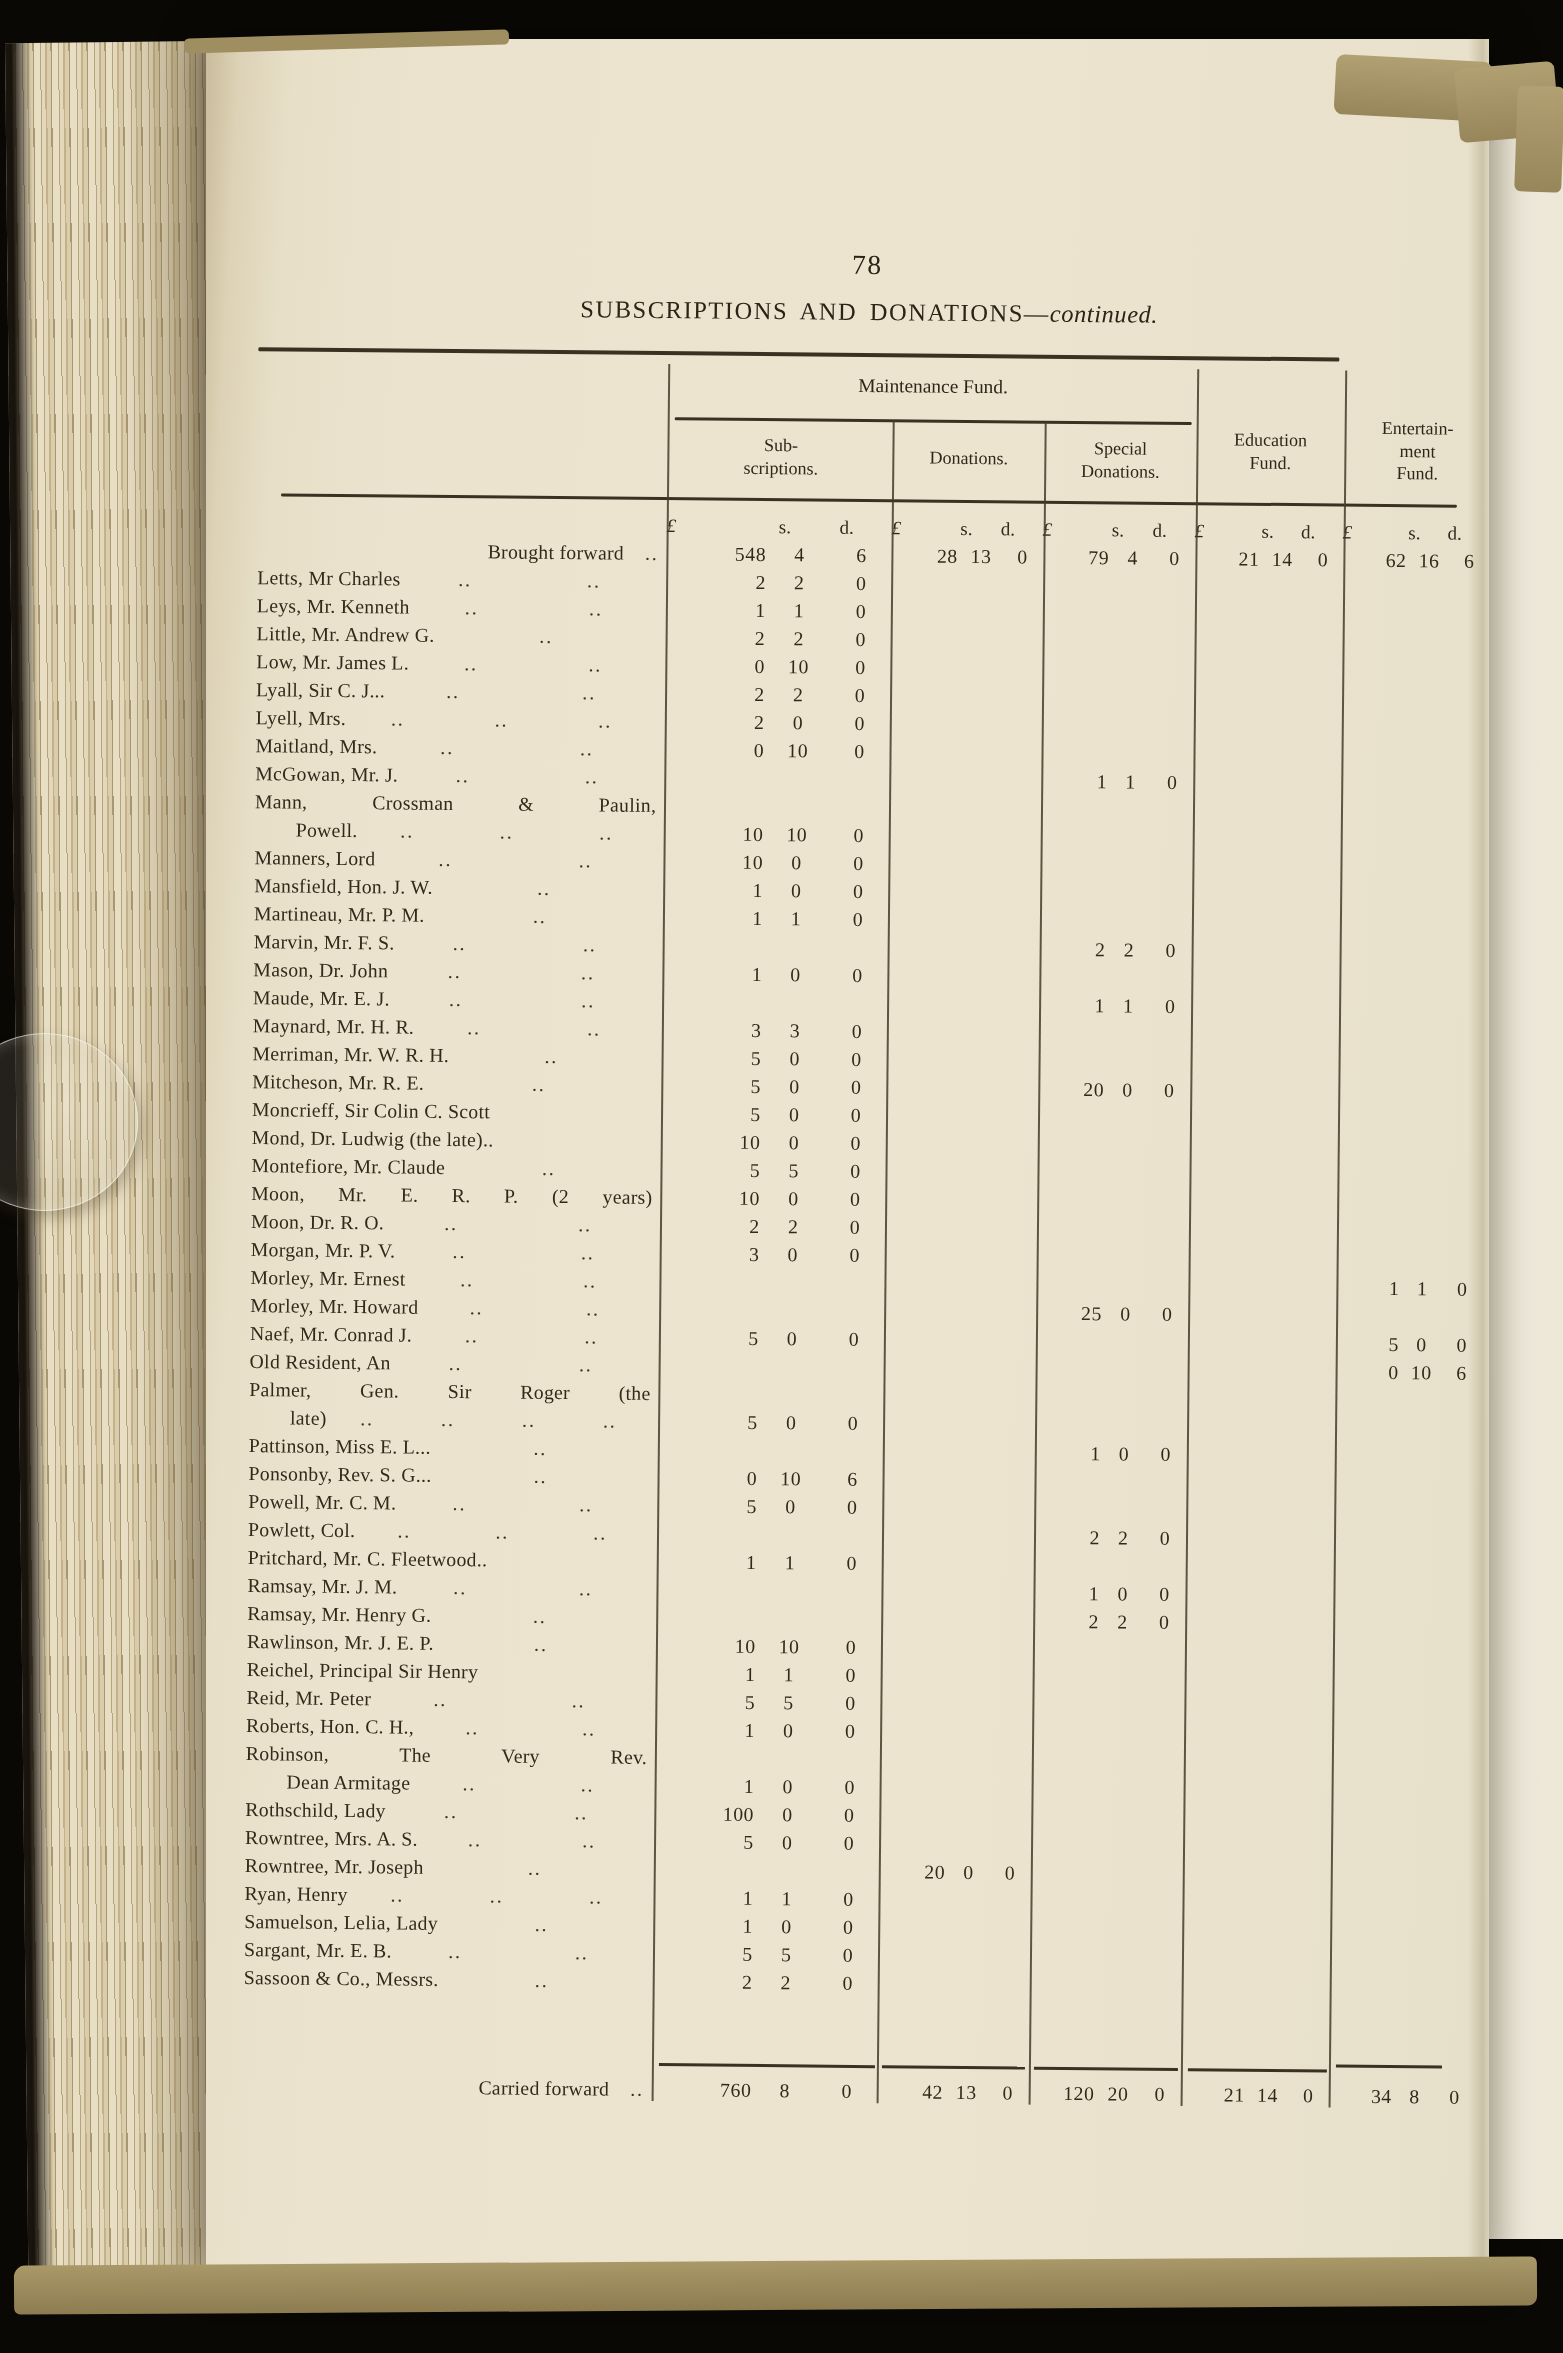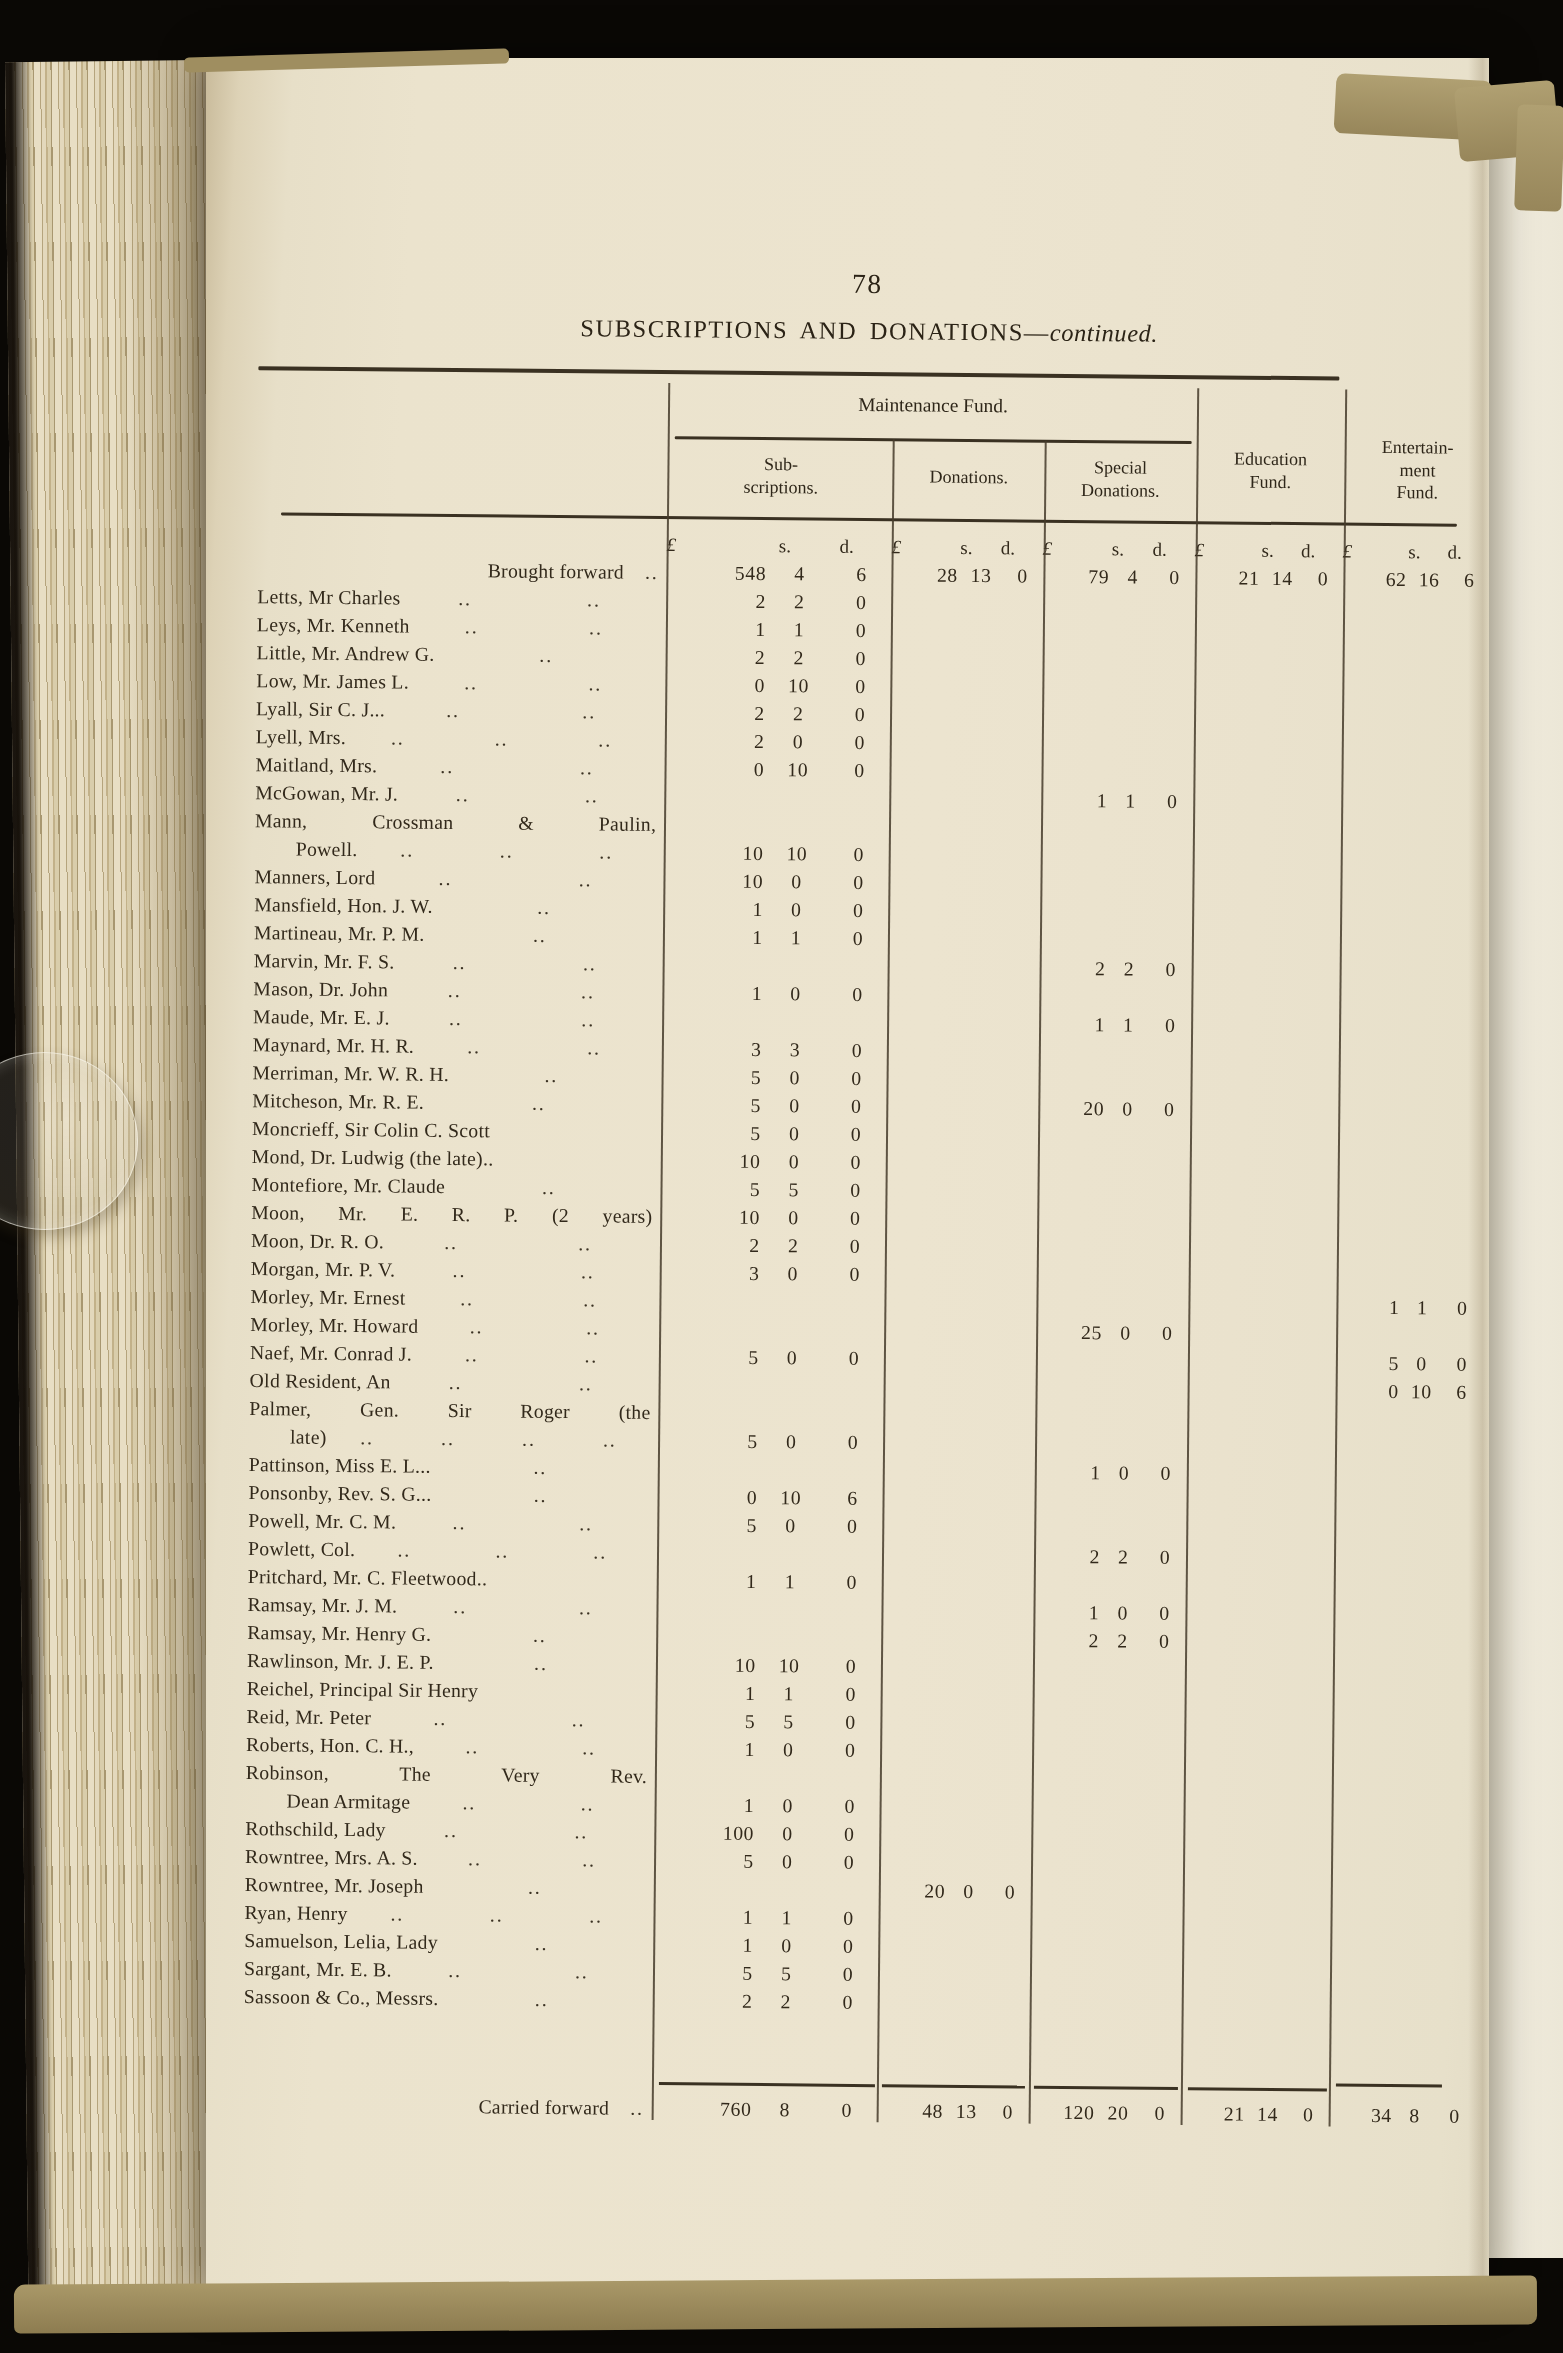--- a/index.html
+++ b/index.html
@@ -1,18 +1,18 @@
 <!DOCTYPE html>
 <html style="font-size:10px"><head>
 <meta charset="utf-8">
 <style>
   html,body{margin:0;padding:0;}
   body{width:1563px;height:2354px;background:#0a0805;position:relative;overflow:hidden;
        font-family:"Liberation Serif","DejaVu Serif",serif;color:#32291b;}
-  #scene{position:absolute;inset:0;margin-top:19px;}
+  #scene{position:absolute;inset:0;}
 
   
   #stack{position:absolute;left:5px;top:41px;width:204px;height:2236px;
     background:
       linear-gradient(90deg, rgba(15,10,5,.95) 0 6.3px, rgba(15,10,5,0) 26px),
       linear-gradient(90deg, rgba(0,0,0,0) 55%, rgba(125,105,65,.40) 90%, rgba(85,65,35,.55) 100%),
       repeating-linear-gradient(90deg,#e3d8bc 0 3.8px,#c2b189 3.8px 5.6px,#d9cdab 5.6px 9.4px,#a89770 9.4px 10.6px,#e8dec4 10.6px 17px,#b5a47d 17px 18px);
     transform:rotate(-.6deg);transform-origin:right top;}
   
   #disc{position:absolute;left:-49px;top:1033px;width:185px;height:176px;border-radius:50%;
@@ -1004,21 +1004,21 @@
             <div class="namecell right">
               <span class="nm">Carried forward</span>
               <span class="ldr">..</span>
             </div>
             <div class="money">
               <span class="l num">760</span>
               <span class="s num">8</span>
               <span class="dd num">0</span>
             </div>
             <div class="money">
-              <span class="l num">48</span>
+              <span class="l num">42</span>
               <span class="s num">13</span>
               <span class="dd num">0</span>
             </div>
             <div class="money">
               <span class="l num">120</span>
               <span class="s num">20</span>
               <span class="dd num">0</span>
             </div>
             <div class="money">
               <span class="l num">21</span>

